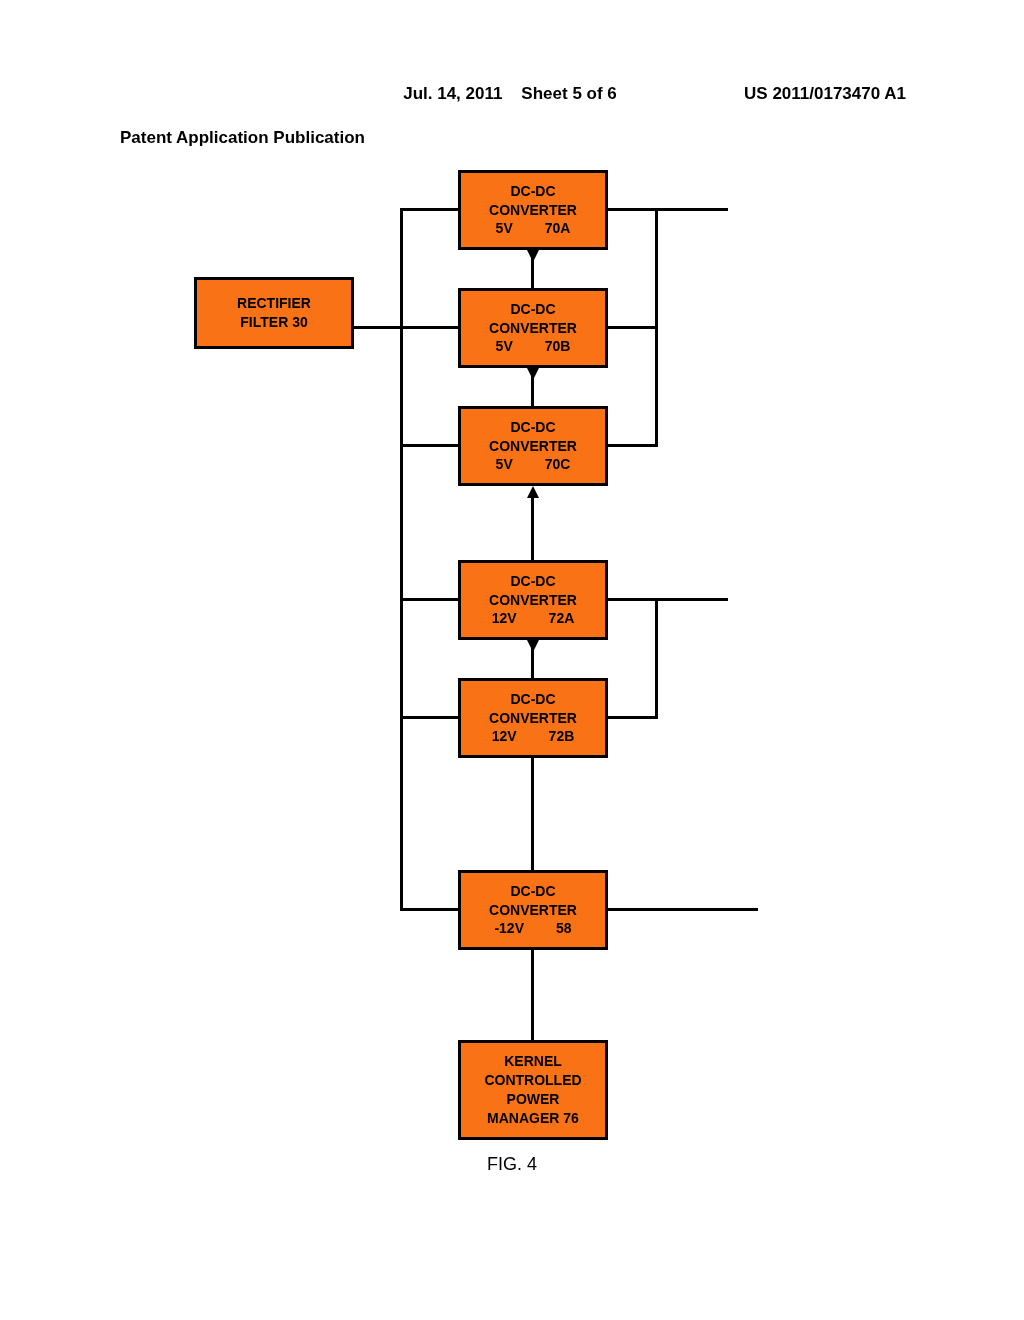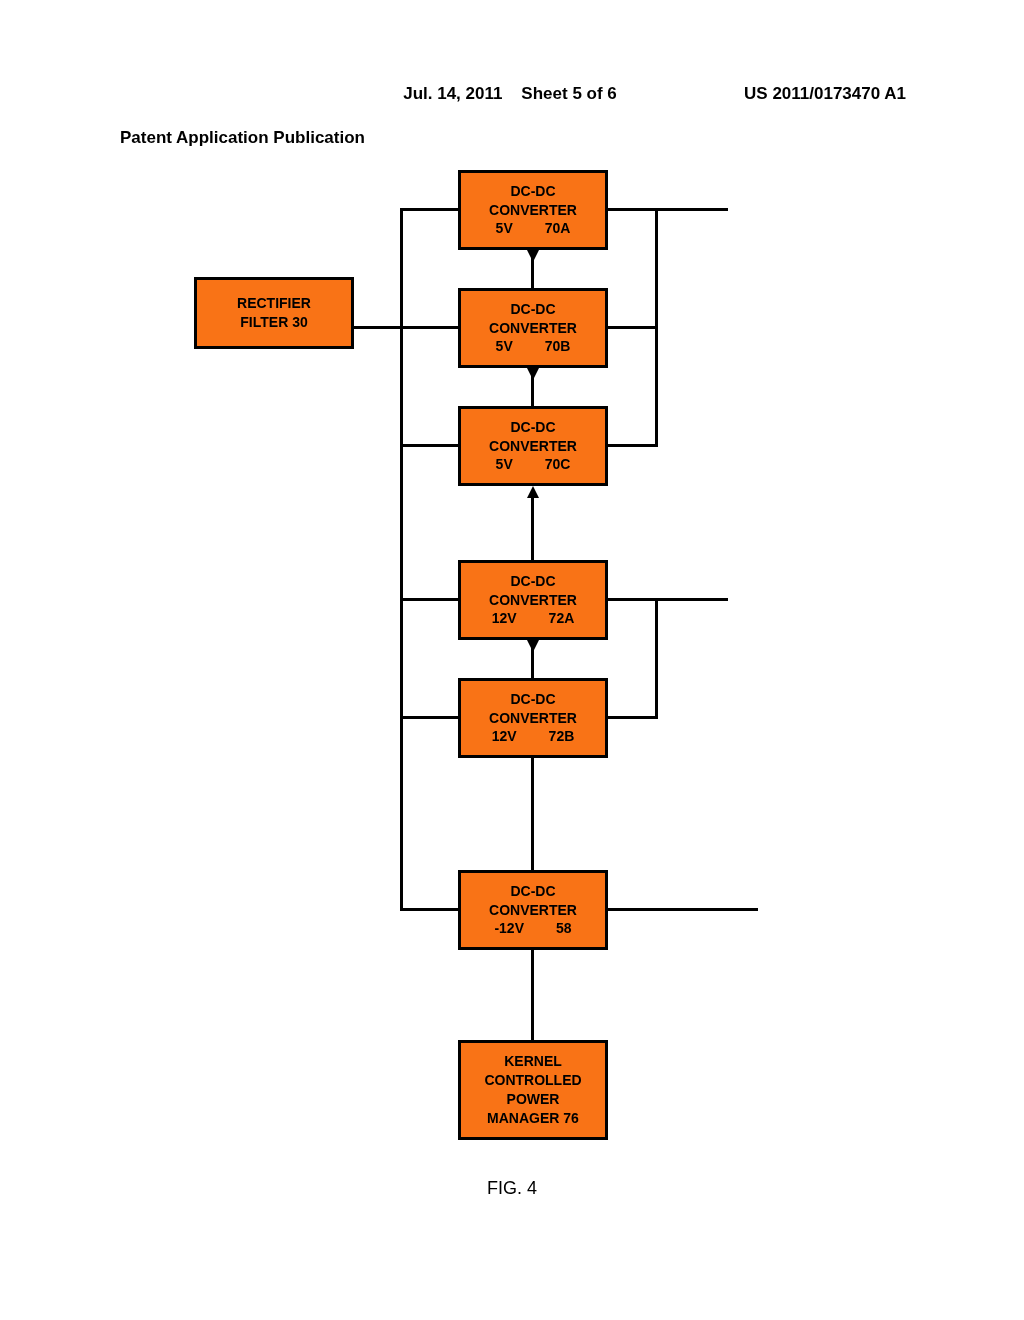--- a/index.html
+++ b/index.html
@@ -176,13 +176,13 @@
 <div class="line vline" style="left:531px; top:498px; height:62px;"></div>
 <div class="arrow-up" style="left:526.5px; top:486px;"></div>
 
 <div class="line vline" style="left:531px; top:640px; height:38px;"></div>
 <div class="arrow-down" style="left:526.5px; top:640px;"></div>
 
 <div class="line vline" style="left:531px; top:758px; height:112px;"></div>
 
 <div class="line vline" style="left:531px; top:950px; height:90px;"></div>
 
-<div class="fig-caption" style="top:1178px;">FIG. 4</div>
+<div class="fig-caption" style="top:1154px;">FIG. 4</div>
 
 </body></html>

